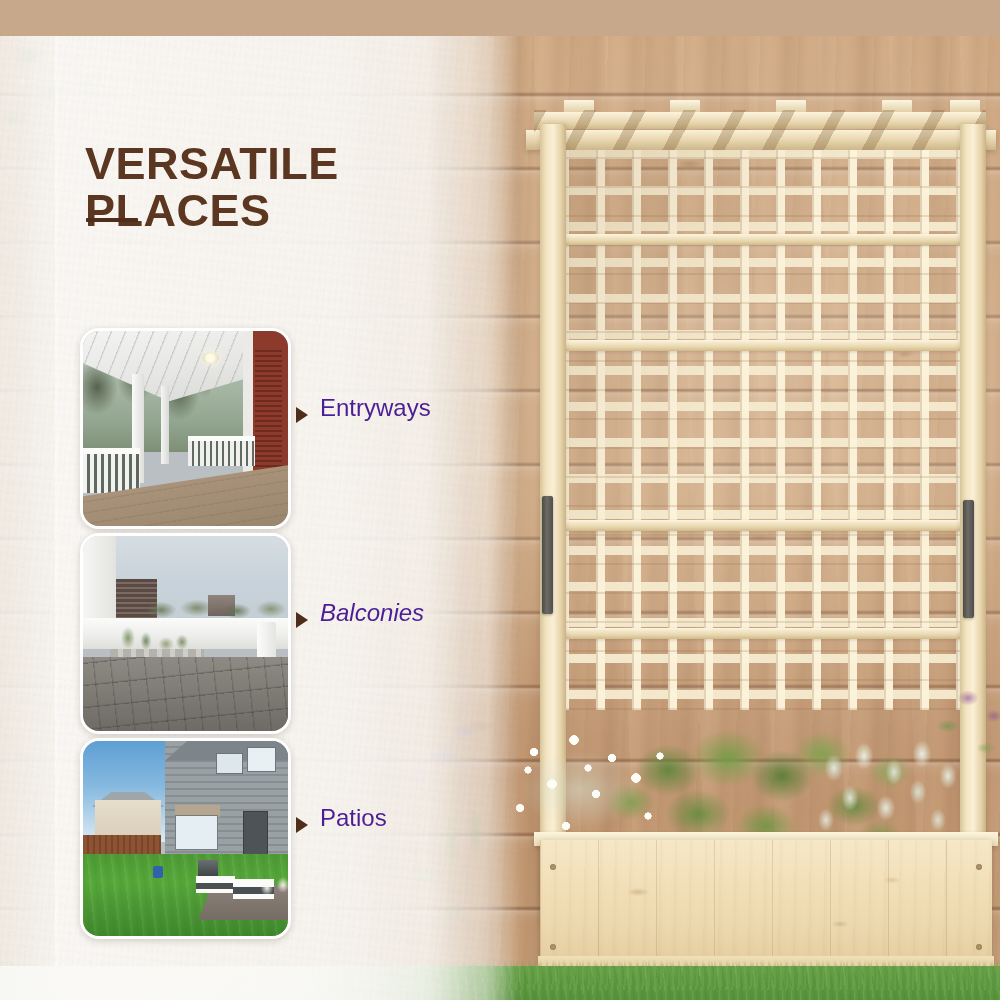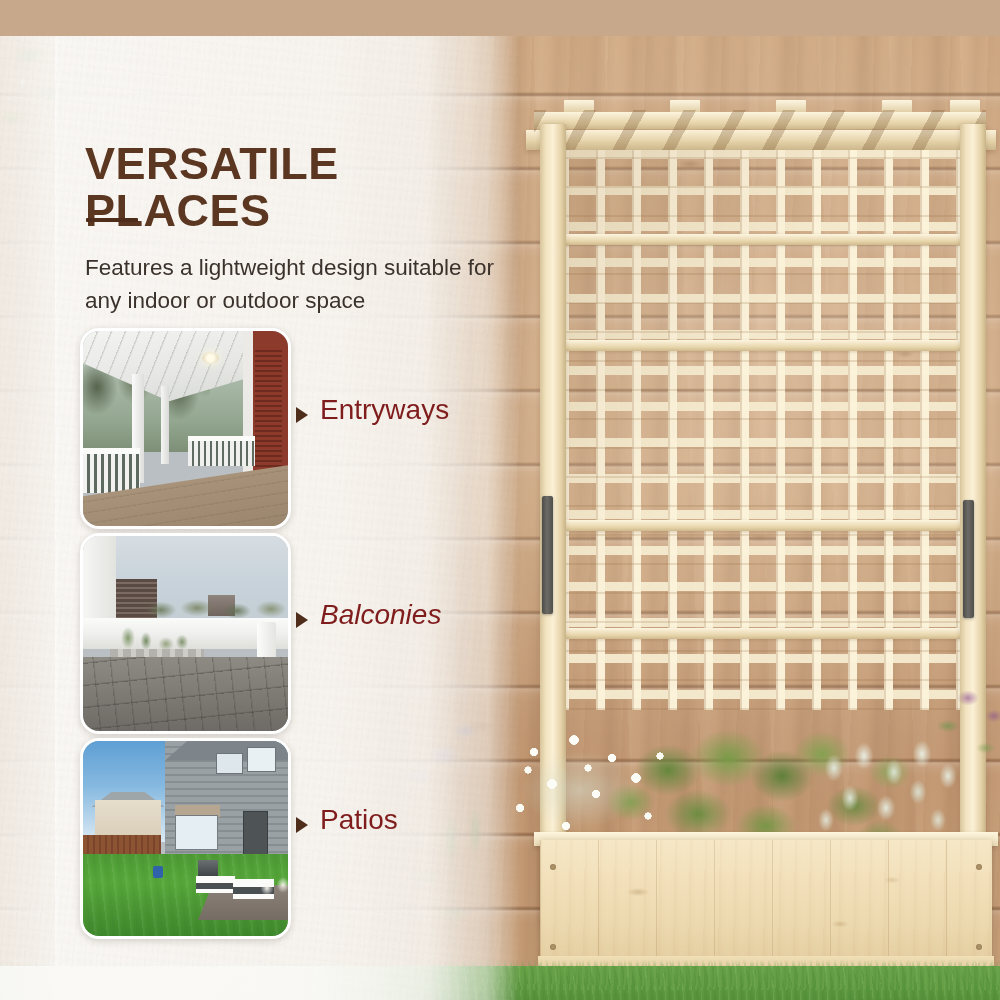--- a/index.html
+++ b/index.html
@@ -116,21 +116,21 @@
   .thumb-inner{position:absolute;inset:0;overflow:hidden;}
   .bullet{
     position:absolute;left:296px;top:79px;
     width:0;height:0;
     border-top:8px solid transparent;
     border-bottom:8px solid transparent;
     border-left:12px solid #4e2d1a;
   }
   .rowlabel{
     position:absolute;left:320px;top:66px;
-    font-size:28px;color:#7f1d1d;white-space:nowrap;
+    font-size:24px;color:#4c1d95;white-space:nowrap;
   }
 
   
   .p-sky{position:absolute;left:0;top:0;width:100%;height:62%;
     background:linear-gradient(180deg,#b9c6bd 0%,#a9b9a8 40%,#93a68f 75%,#7d8f77 100%);}
   .p-trees{position:absolute;left:0;top:10%;width:62%;height:52%;
     background:
       radial-gradient(ellipse 30px 40px at 14px 36px, rgba(60,72,48,.75), rgba(0,0,0,0) 70%),
       radial-gradient(ellipse 26px 36px at 52px 28px, rgba(72,84,56,.70), rgba(0,0,0,0) 70%),
       radial-gradient(ellipse 30px 42px at 96px 40px, rgba(58,70,46,.72), rgba(0,0,0,0) 70%),
@@ -500,21 +500,20 @@
   <div class="grass"></div>
   <div class="grass-blades"></div>
 
   <div class="panel-left-edge"></div>
   <div class="panel"></div>
   <div class="panel-tex"></div>
   <div class="grass-fade-left"></div>
 
   <div class="headline">VERSATILE PLACES</div>
   <div class="divider"></div>
-  <div class="subcopy">Features a lightweight design suitable for any indoor or outdoor space</div>
 
   <div class="row" style="top:292px;">
     <div class="thumb">
       <div class="thumb-inner">
         <div class="p-sky"></div>
         <div class="p-trees"></div>
         <div class="p-ceil"></div>
         <div class="p-beams"></div>
         <div class="p-light"></div>
         <div class="p-wallR"></div>

